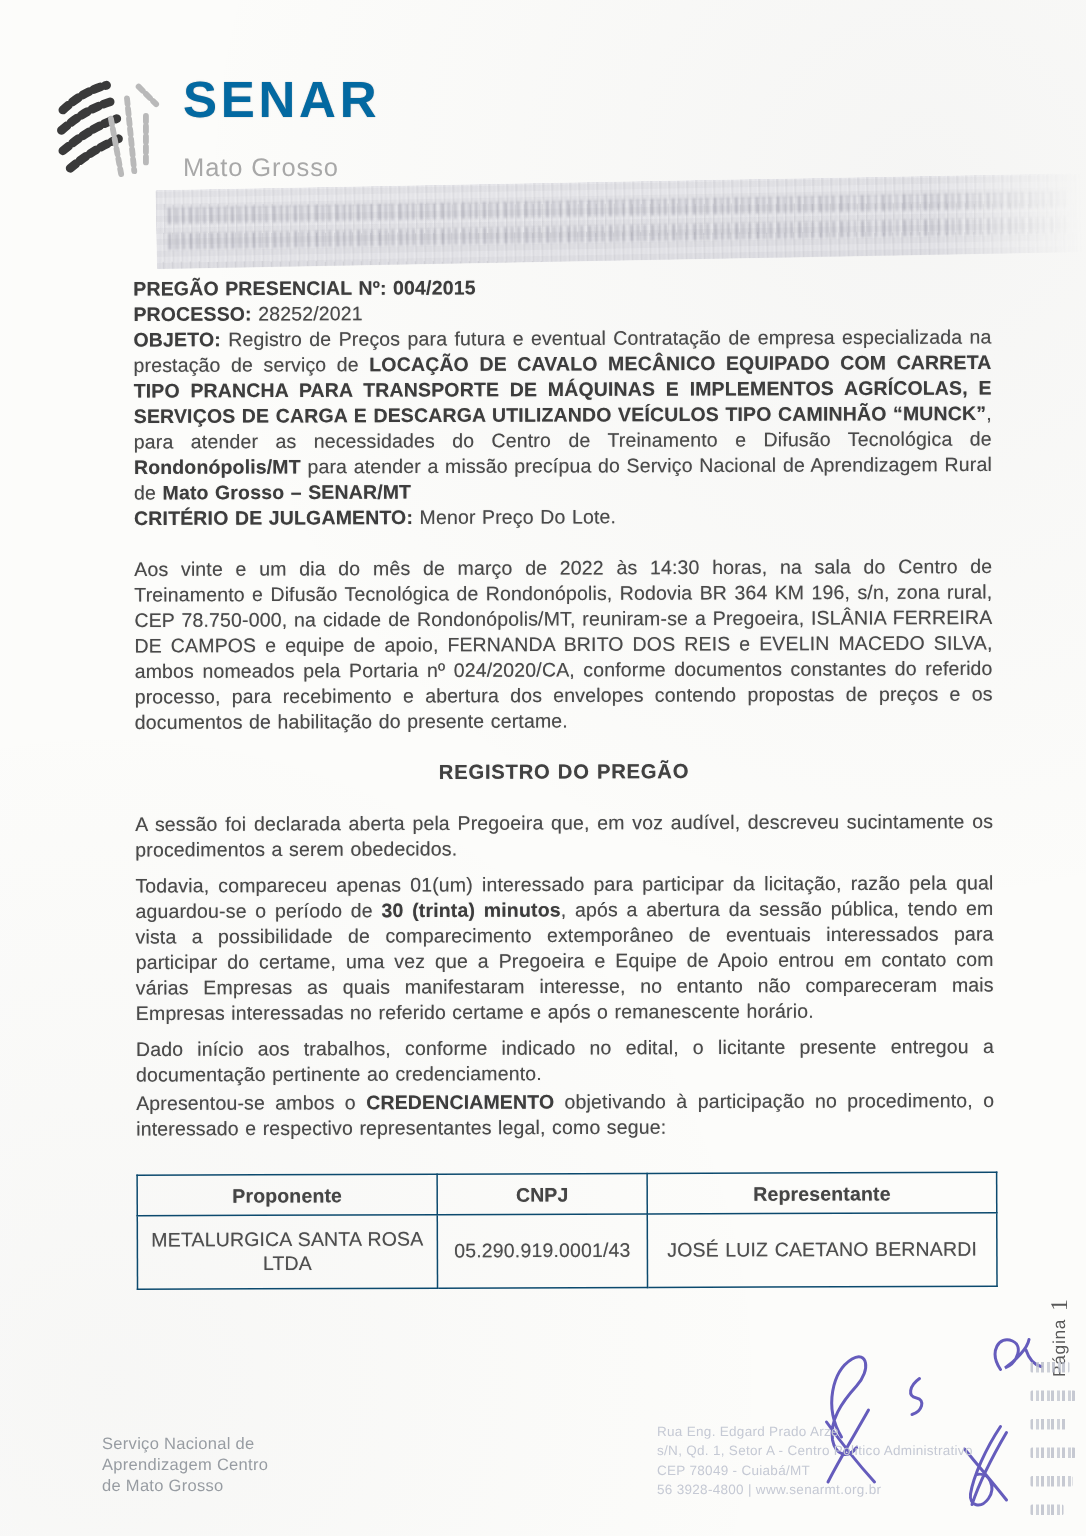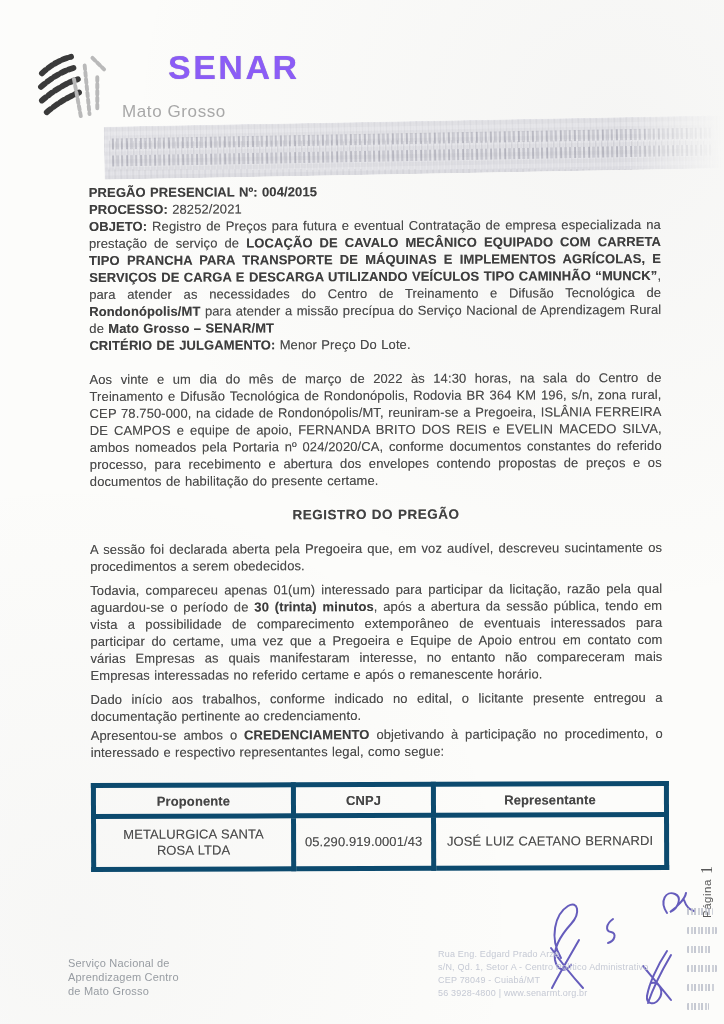--- a/index.html
+++ b/index.html
@@ -13,23 +13,22 @@
     background:
       radial-gradient(circle at 85% 12%, rgba(120,120,135,.05), transparent 45%),
       radial-gradient(circle at 10% 90%, rgba(120,120,135,.04), transparent 40%),
       linear-gradient(90deg, rgba(255,255,255,.10), rgba(0,0,0,0) 55%);
   }
 
   
   .brand{position:absolute;left:36px;top:50px;display:flex;gap:12px;align-items:flex-start;}
   .logo-icon{display:block;filter:blur(.3px);}
   .brand-name{
-    font-size:34px;font-weight:bold;color:#8b5cf6;letter-spacing:2.5px;line-height:1.05;
+    font-size:34px;font-weight:bold;color:#0369a1;letter-spacing:2.5px;line-height:1.05;
     text-shadow:0 0 .8px rgba(110,110,110,.6);
-    margin-left:46px;
   }
   .brand-region{font-size:17px;color:#a8a8a8;letter-spacing:.6px;margin-top:16px;}
 
   
   .banner{
     position:absolute;left:104px;top:121px;width:618px;height:53px;
     transform:rotate(-1.05deg);border-radius:1px;opacity:.85;filter:blur(.5px);
     background:
       repeating-linear-gradient(92deg, rgba(108,108,125,.20) 0px, rgba(108,108,125,.04) 2px, rgba(160,160,175,.16) 4px, rgba(238,238,243,.05) 6px),
       repeating-linear-gradient(0deg, rgba(130,130,145,.08) 0 4px, rgba(228,228,234,.12) 4px 8px),
@@ -65,21 +64,21 @@
   p[data-name="sessao-paragraph"]{margin-top:17px;}
   p[data-name="todavia-paragraph"]{margin-top:7px;}
   p[data-name="dado-inicio-paragraph"]{margin-top:7px;}
   p[data-name="credenciamento-paragraph"]{margin-top:2px;}
 
   
   .cred-table{
     margin-top:22px;width:573px;border-collapse:collapse;table-layout:fixed;
     color:#4e4e4e;
   }
-  .cred-table th,.cred-table td{border:5px solid #0c4a6e;text-align:center;padding:2px 8px;}
+  .cred-table th,.cred-table td{border:1px solid #0c4a6e;text-align:center;padding:2px 8px;}
   .cred-table th{font-weight:bold;height:22px;font-size:13px;color:#454545;}
   .cred-table td{height:44px;font-size:13px;line-height:16px;}
   .col-1{width:200px;}.col-2{width:140px;}.col-3{width:233px;}
 
   
   .page-marker{
     position:absolute;right:8px;top:826px;height:92px;
     writing-mode:vertical-rl;transform:rotate(180deg);
     color:#585858;font-size:11.5px;letter-spacing:.5px;
     display:flex;align-items:center;

